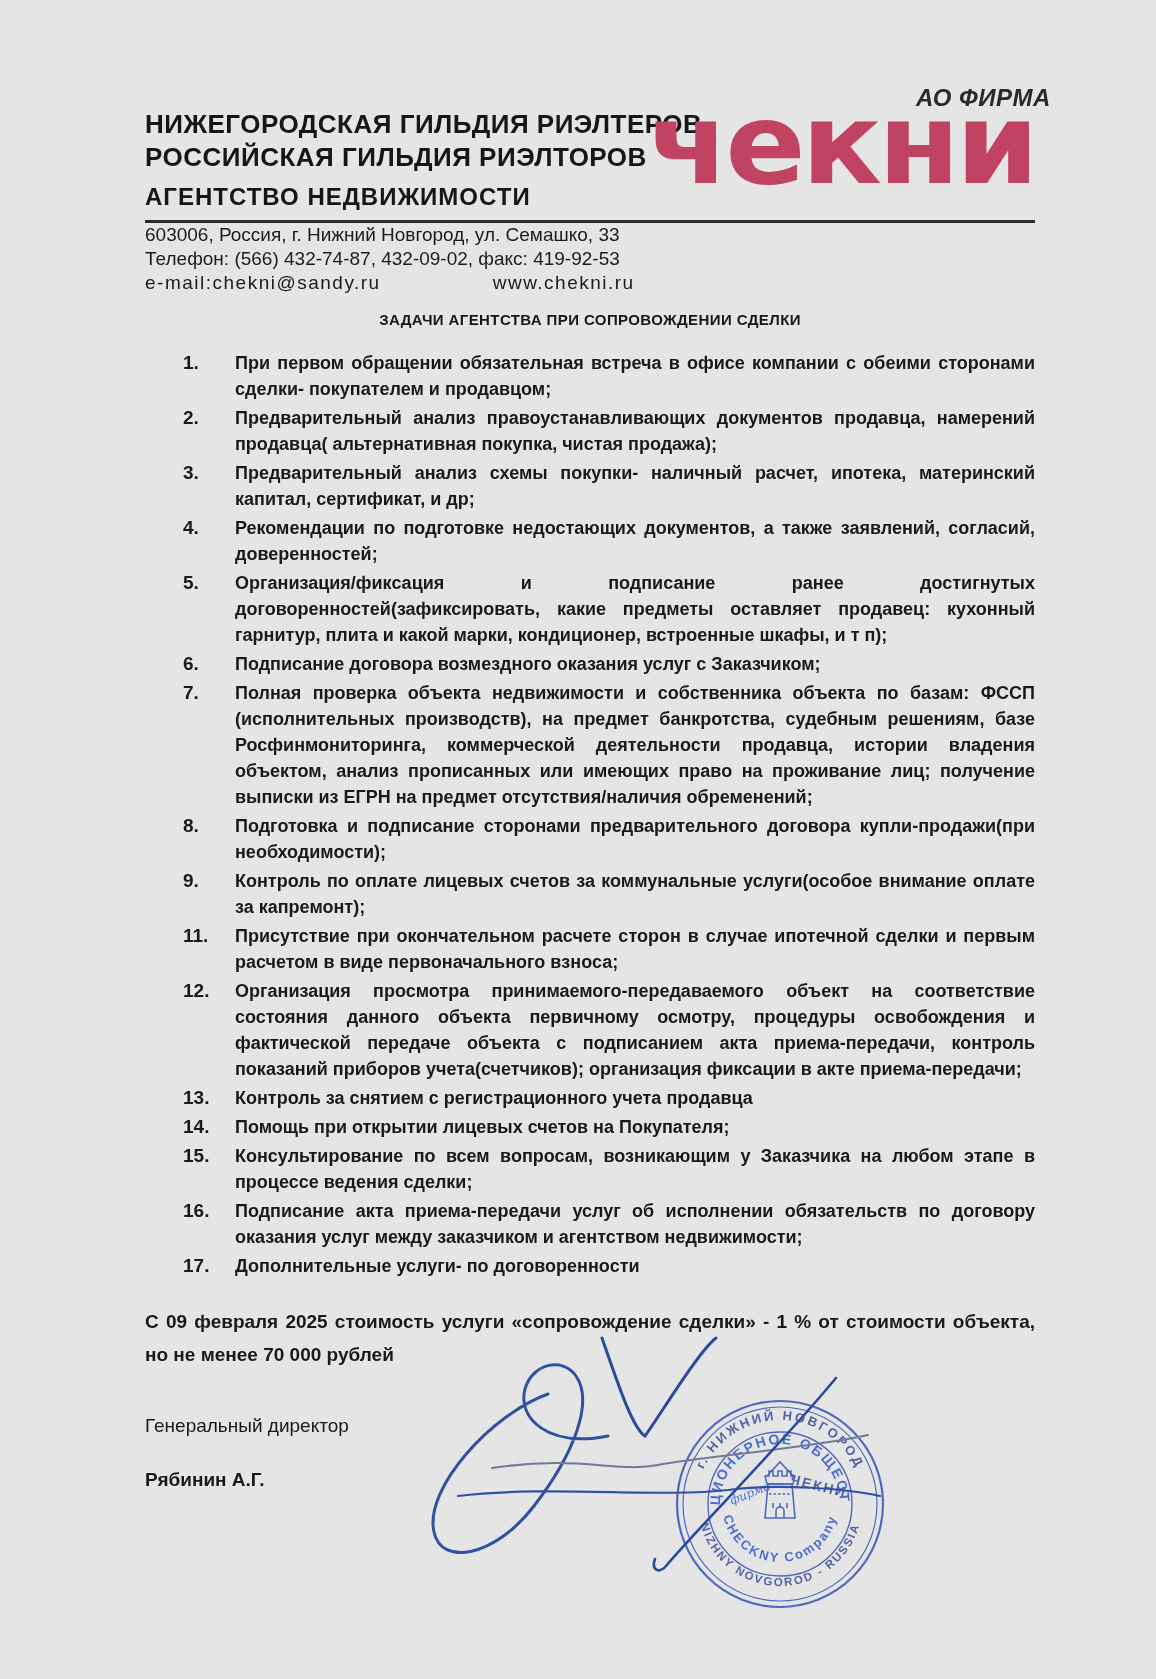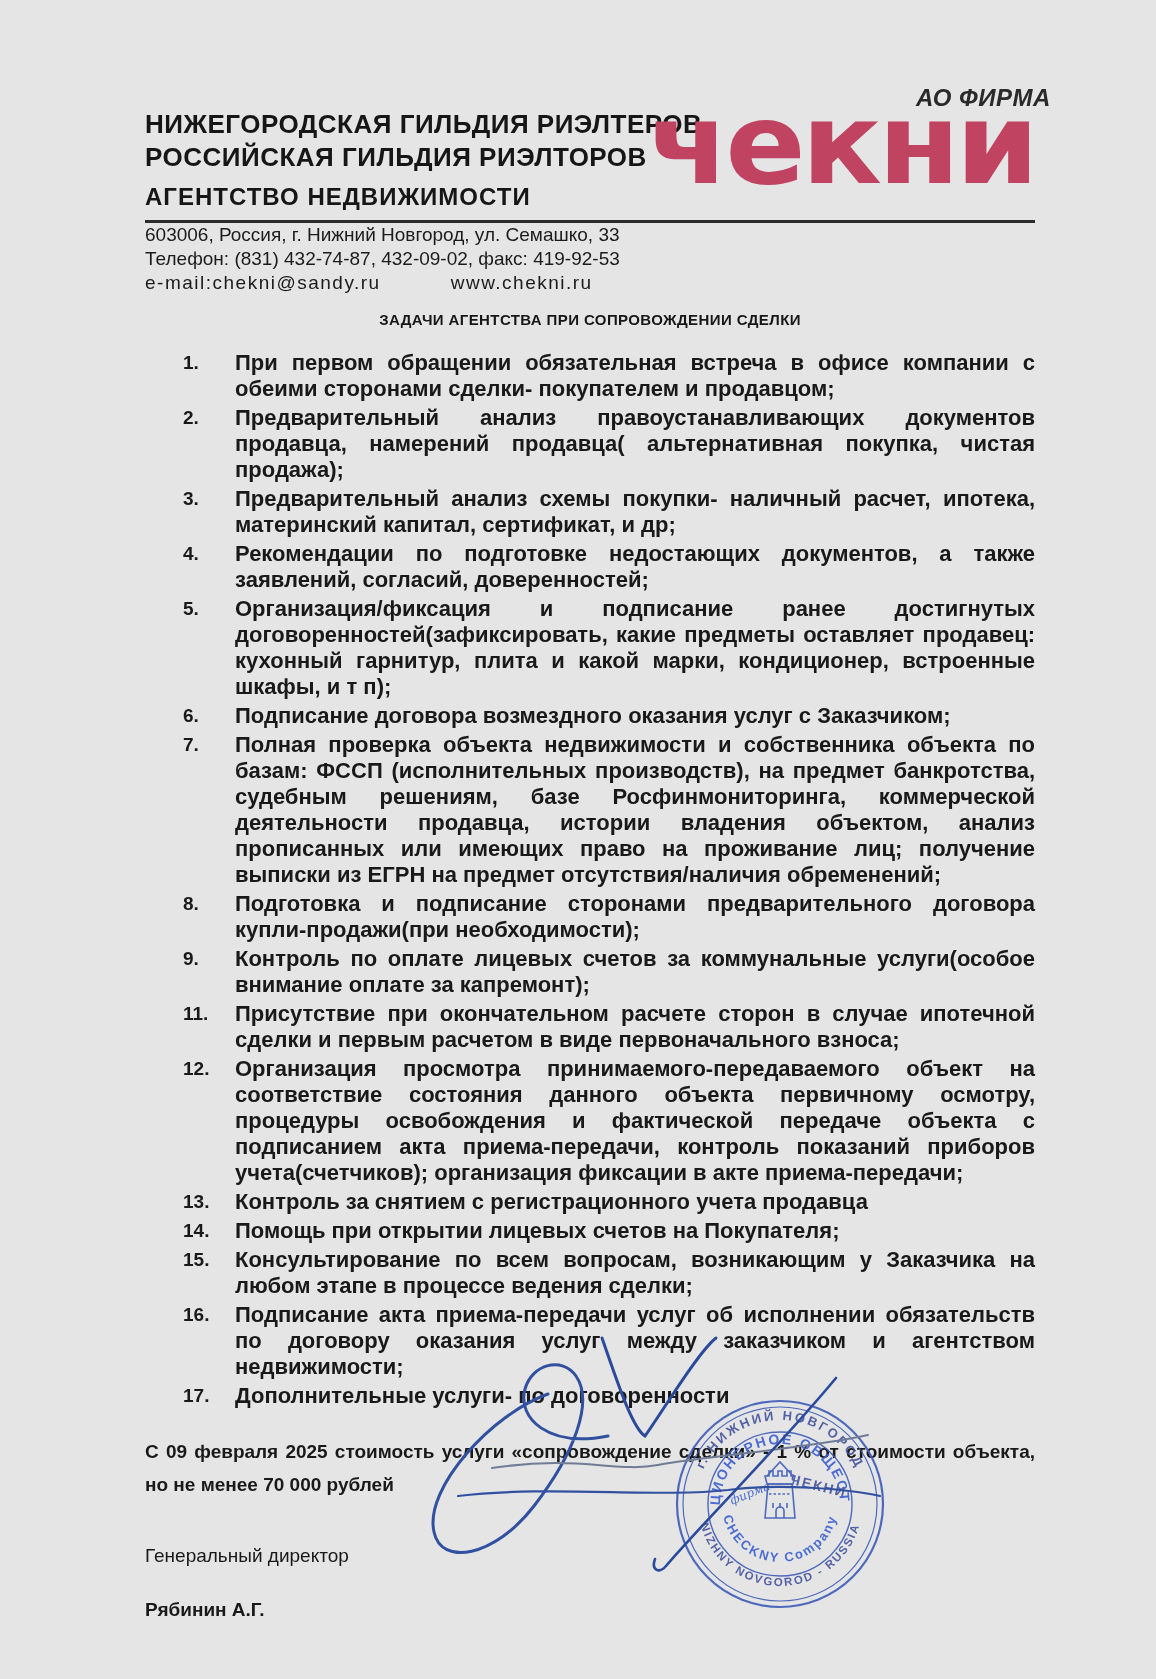--- a/index.html
+++ b/index.html
@@ -11,21 +11,21 @@
     color:#191919;
     overflow:hidden;
     box-sizing:border-box;
     padding:108px 121px 0 145px;
   }
   
   .org-line{font-size:26px;font-weight:700;line-height:33px;letter-spacing:.5px;color:#161616;}
   .org-line3{font-size:24px;font-weight:700;letter-spacing:1px;margin-top:9px;color:#161616;}
   .head-rule{height:3px;background:#2c2c2c;margin-top:9px;width:890px;}
   .contact{margin-top:0;font-size:19px;font-weight:400;line-height:24px;color:#1b1b1b;}
-  .contact-row{display:flex;gap:70px;}
+  .contact-row{display:flex;gap:112px;}
   .email{letter-spacing:1.5px;}
   .company-form{
     position:absolute;left:916px;top:84px;
     font-size:24px;font-style:italic;font-weight:700;color:#2a2a2a;letter-spacing:.5px;
   }
   .logo{
     position:absolute;left:648px;top:88px;
     font-family:"DejaVu Sans", sans-serif;
     font-size:112px;font-weight:700;line-height:1;
     letter-spacing:-4px;
@@ -33,21 +33,21 @@
   }
   
   .doc-title{
     margin-top:16px;text-align:center;
     font-size:15px;font-weight:700;letter-spacing:.4px;color:#171717;
   }
   
   .task-list{margin-top:22px;margin-left:38px;}
   .task-item{display:flex;margin-bottom:3px;}
   .task-num{flex:0 0 52px;font-size:19px;font-weight:700;line-height:26px;}
-  .task-text{flex:1;font-size:22px;font-weight:600;line-height:26px;text-align:justify;}
+  .task-text{flex:1;font-size:18px;font-weight:600;line-height:26px;text-align:justify;}
   
   .pricing{margin-top:26px;font-size:19px;font-weight:600;line-height:33px;text-align:justify;}
   .signoff-position{margin-top:44px;font-size:19px;font-weight:400;}
   .signoff-name{margin-top:32px;font-size:19px;font-weight:700;}
   
   .stamp{position:absolute;left:674px;top:1398px;width:212px;height:212px;opacity:.9;}
   .stamp svg{width:100%;height:100%;}
   .stamp .ring{stroke:var(--ink,#3e5cb8);fill:none;}
   .stamp .arc-outer{fill:#45549e;font-size:13px;font-weight:700;letter-spacing:2.5px;font-family:"Liberation Sans",sans-serif;}
   .stamp .arc-inner{fill:#3b5fd0;font-size:14px;font-weight:700;letter-spacing:2px;font-family:"Liberation Sans",sans-serif;}
@@ -62,21 +62,21 @@
 
 <div class="sheet">
 
   <div>
     <div class="org-line">НИЖЕГОРОДСКАЯ ГИЛЬДИЯ РИЭЛТЕРОВ</div>
     <div class="org-line">РОССИЙСКАЯ ГИЛЬДИЯ РИЭЛТОРОВ</div>
     <div class="org-line3">АГЕНТСТВО НЕДВИЖИМОСТИ</div>
     <div class="head-rule"></div>
     <div class="contact">
       <div>603006, Россия, г. Нижний Новгород, ул. Семашко, 33</div>
-      <div>Телефон: (831) 432-74-87, 432-09-02, факс: 419-92-53</div>
+      <div>Телефон: (566) 432-74-87, 432-09-02, факс: 419-92-53</div>
       <div class="contact-row">
         <span class="email">e-mail:chekni@sandy.ru</span>
         <span class="email">www.chekni.ru</span>
       </div>
     </div>
   </div>
 
   <div class="company-form">АО ФИРМА</div>
   <div class="logo" style="color: rgb(192, 67, 98);">чекни</div>
 

